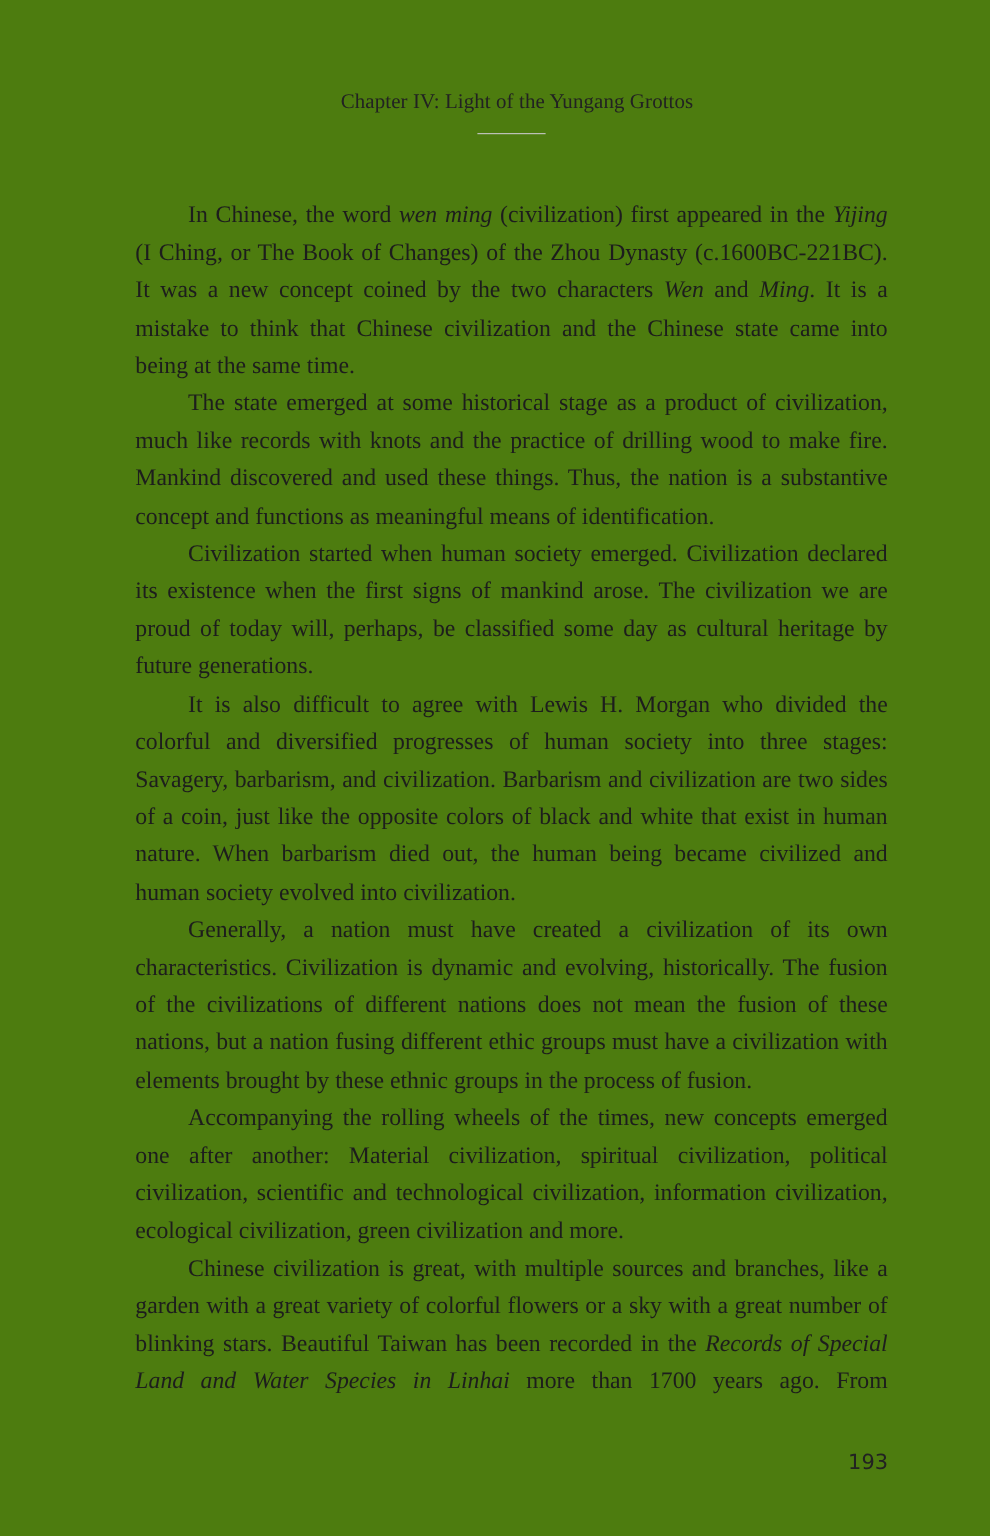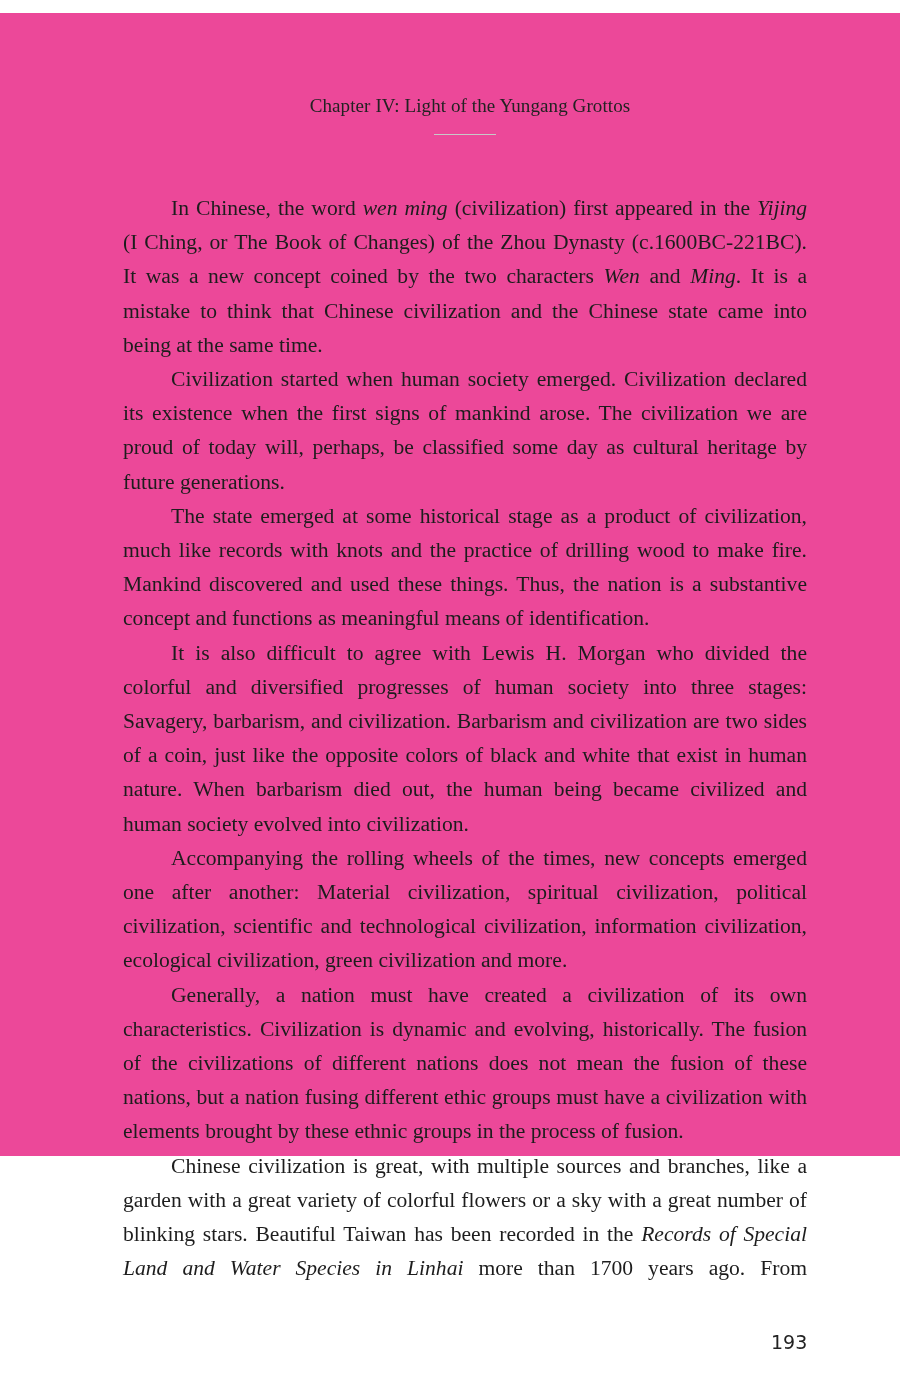--- a/index.html
+++ b/index.html
@@ -1,17 +1,17 @@
 <!DOCTYPE html>
 <html><head>
   <meta charset="utf-8">
   <style>
     html, body { margin: 0; padding: 0; background: #ffffff; }
     body { width: 900px; height: 1396px; position: relative; overflow: hidden; }
-    .page { position: absolute; left: 0; top: 13px; width: 900px; height: 1143px; background: #ec4899; }
+    .page { position: absolute; left: 0; top: 0; width: 900px; height: 1396px; background: #4d7c0f; }
     .running-head {
       position: absolute; top: 82px; left: 0; width: 940px; text-align: center;
       font-family: "Liberation Serif", serif; font-size: 19px; color: #222; letter-spacing: 0.1px;
     }
     .head-rule {
       position: absolute; top: 121px; left: 434px; width: 62px; height: 1px; background: #c8c8c8;
     }
     .body-text {
       position: absolute; top: 178px; left: 123px; width: 684px;
       font-family: "Liberation Serif", serif; font-size: 21.6px; line-height: 34.2px; color: #1d1d1d;
@@ -26,22 +26,22 @@
   </style>
 </head>
 <body>
 
 <div class="page">
   <div class="running-head">Chapter IV:  Light of the Yungang Grottos</div>
   <div class="head-rule"></div>
 
   <div class="body-text">
     <p><span>In Chinese, the word </span><em>wen ming</em><span> (civilization) first appeared in the </span><em>Yijing</em><span> (I Ching, or The Book of Changes) of the Zhou Dynasty (c.1600BC-221BC). It was a new concept coined by the two characters </span><em>Wen</em><span> and </span><em>Ming</em><span>. It is a mistake to think that Chinese civilization and the Chinese state came into being at the same time.</span></p>
+    <p><span>The state emerged at some historical stage as a product of civilization, much like records with knots and the practice of drilling wood to make fire. Mankind discovered and used these things. Thus, the nation is a substantive concept and functions as meaningful means of identification.</span></p>
     <p><span>Civilization started when human society emerged. Civilization declared its existence when the first signs of mankind arose. The civilization we are proud of today will, perhaps, be classified some day as cultural heritage by future generations.</span></p>
-    <p><span>The state emerged at some historical stage as a product of civilization, much like records with knots and the practice of drilling wood to make fire. Mankind discovered and used these things. Thus, the nation is a substantive concept and functions as meaningful means of identification.</span></p>
     <p><span>It is also difficult to agree with Lewis H. Morgan who divided the colorful and diversified progresses of human society into three stages: Savagery, barbarism, and civilization. Barbarism and civilization are two sides of a coin, just like the opposite colors of black and white that exist in human nature. When barbarism died out, the human being became civilized and human society evolved into civilization.</span></p>
+    <p><span>Generally, a nation must have created a civilization of its own characteristics. Civilization is dynamic and evolving, historically. The fusion of the civilizations of different nations does not mean the fusion of these nations, but a nation fusing different ethic groups must have a civilization with elements brought by these ethnic groups in the process of fusion.</span></p>
     <p><span>Accompanying the rolling wheels of the times, new concepts emerged one after another: Material civilization, spiritual civilization, political civilization, scientific and technological civilization, information civilization, ecological civilization, green civilization and more.</span></p>
-    <p><span>Generally, a nation must have created a civilization of its own characteristics. Civilization is dynamic and evolving, historically. The fusion of the civilizations of different nations does not mean the fusion of these nations, but a nation fusing different ethic groups must have a civilization with elements brought by these ethnic groups in the process of fusion.</span></p>
     <p style="text-align-last: justify; font-family: Liberation Serif, serif;"><span>Chinese civilization is great, with multiple sources and branches, like a garden with a great variety of colorful flowers or a sky with a great number of blinking stars. Beautiful Taiwan has been recorded in the </span><em>Records of Special Land and Water Species in Linhai</em><span> more than 1700 years ago. From</span></p>
   </div>
 
   <div class="page-number">193</div>
 </div>
 
 </body></html>

